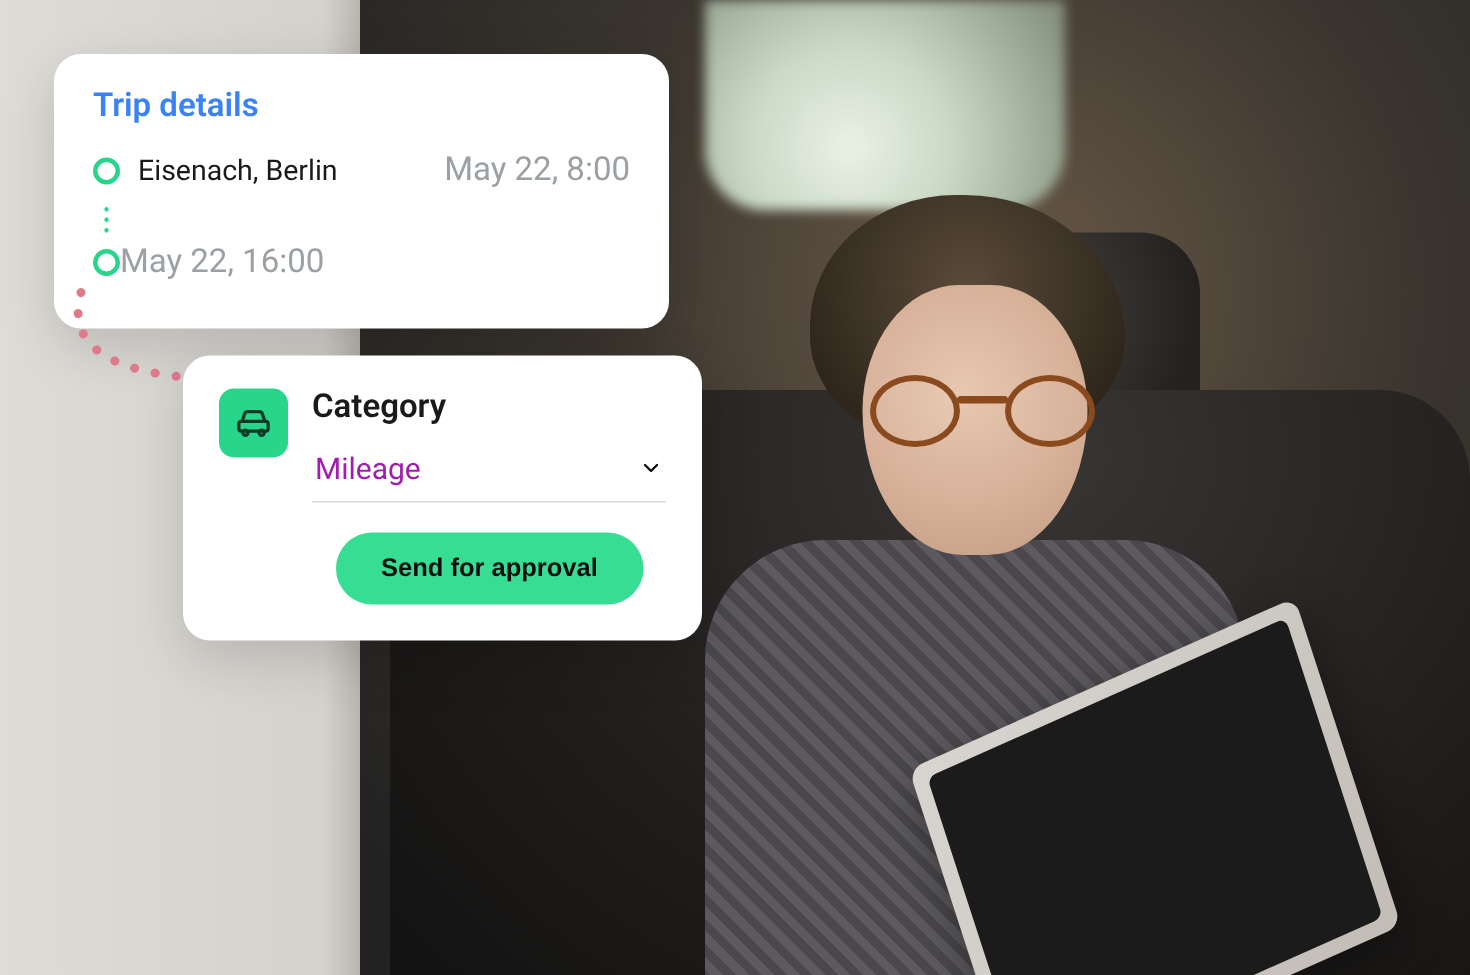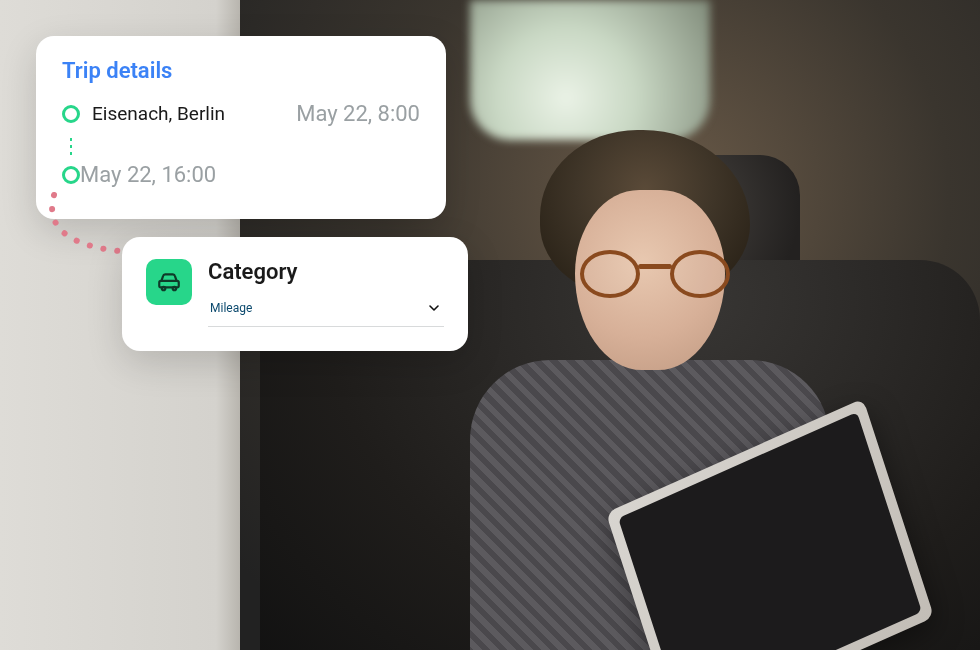--- a/index.html
+++ b/index.html
@@ -162,21 +162,21 @@
     font-size:22px; font-weight:600; color:#1a1a1a;
     margin-bottom:14px;
   }
   .cat-select {
     display:flex; align-items:center; justify-content:space-between;
     border-bottom:1px solid #d8dadb;
     padding: 2px 2px 10px 2px;
     cursor:pointer;
   }
   .cat-select-value{
-    font-size:12px; color:#0c4a6e;
+    font-size:20px; color:#a21caf;
   }
   .approval-btn {
     margin-top:20px;
     display:inline-block;
     background:#38dd94;
     color:#0f0f0f;
     font-weight:700;
     font-size:17px;
     border:none;
     border-radius:999px;
@@ -241,14 +241,15 @@
   <div class="cat-body">
     <div class="cat-title">Category</div>
 
     <div class="cat-select">
       <span class="cat-select-value">Mileage</span>
       <svg class="chevron-down" viewBox="0 0 24 24" fill="none" stroke="#111" stroke-width="2.4" stroke-linecap="round" stroke-linejoin="round">
         <polyline points="6 9 12 15 18 9"></polyline>
       </svg>
     </div>
 
+    <button class="approval-btn">Send for approval</button>
   </div>
 </div>
 
 </body></html>

